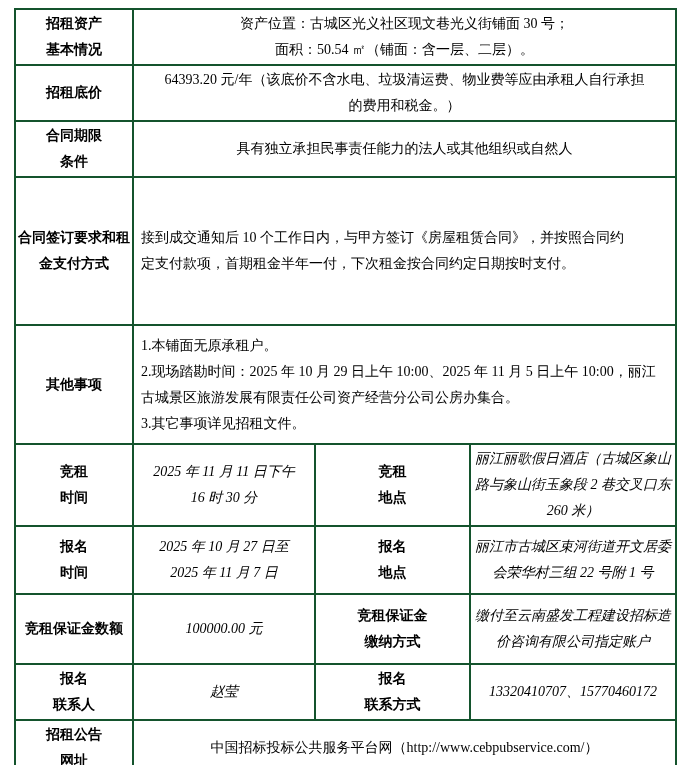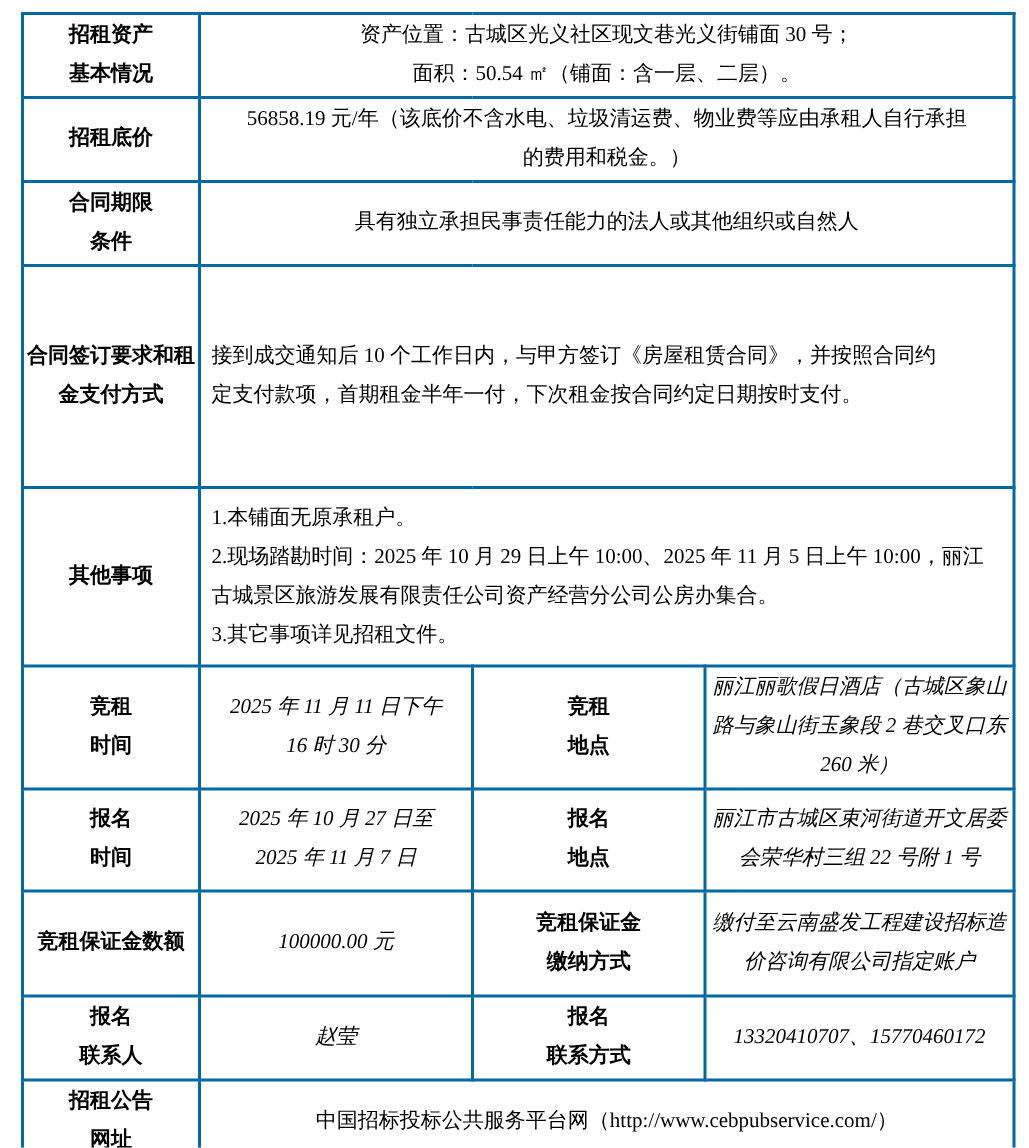--- a/index.html
+++ b/index.html
@@ -12,21 +12,21 @@
     font-family: "Liberation Serif", "DejaVu Serif", serif;
     color: #000000;
   }
   table.doc-table {
     border-collapse: collapse;
     table-layout: fixed;
     width: 661px;
     margin: 8px 0 0 14px;
   }
   td {
-    border: 2px solid #0369a1;
+    border: 2px solid #14532d;
     text-align: center;
     vertical-align: middle;
     font-size: 14px;
     line-height: 26px;
     white-space: pre-line;
     padding: 1px 2px;
     overflow: hidden;
     word-break: break-word;
   }
   td.lbl {
@@ -67,21 +67,21 @@
   <tbody>
       <tr class="r1">
     <td class="lbl">招租资产
 基本情况</td>
     <td colspan="3">资产位置：古城区光义社区现文巷光义街铺面 30 号；
 面积：50.54 ㎡（铺面：含一层、二层）。</td>
   </tr>
 
   <tr class="r2">
     <td class="lbl">招租底价</td>
-    <td colspan="3">56858.19 元/年（该底价不含水电、垃圾清运费、物业费等应由承租人自行承担
+    <td colspan="3">64393.20 元/年（该底价不含水电、垃圾清运费、物业费等应由承租人自行承担
 的费用和税金。）</td>
   </tr>
 
   <tr class="r3">
     <td class="lbl">合同期限
 条件</td>
     <td colspan="3">具有独立承担民事责任能力的法人或其他组织或自然人</td>
   </tr>
 
 

